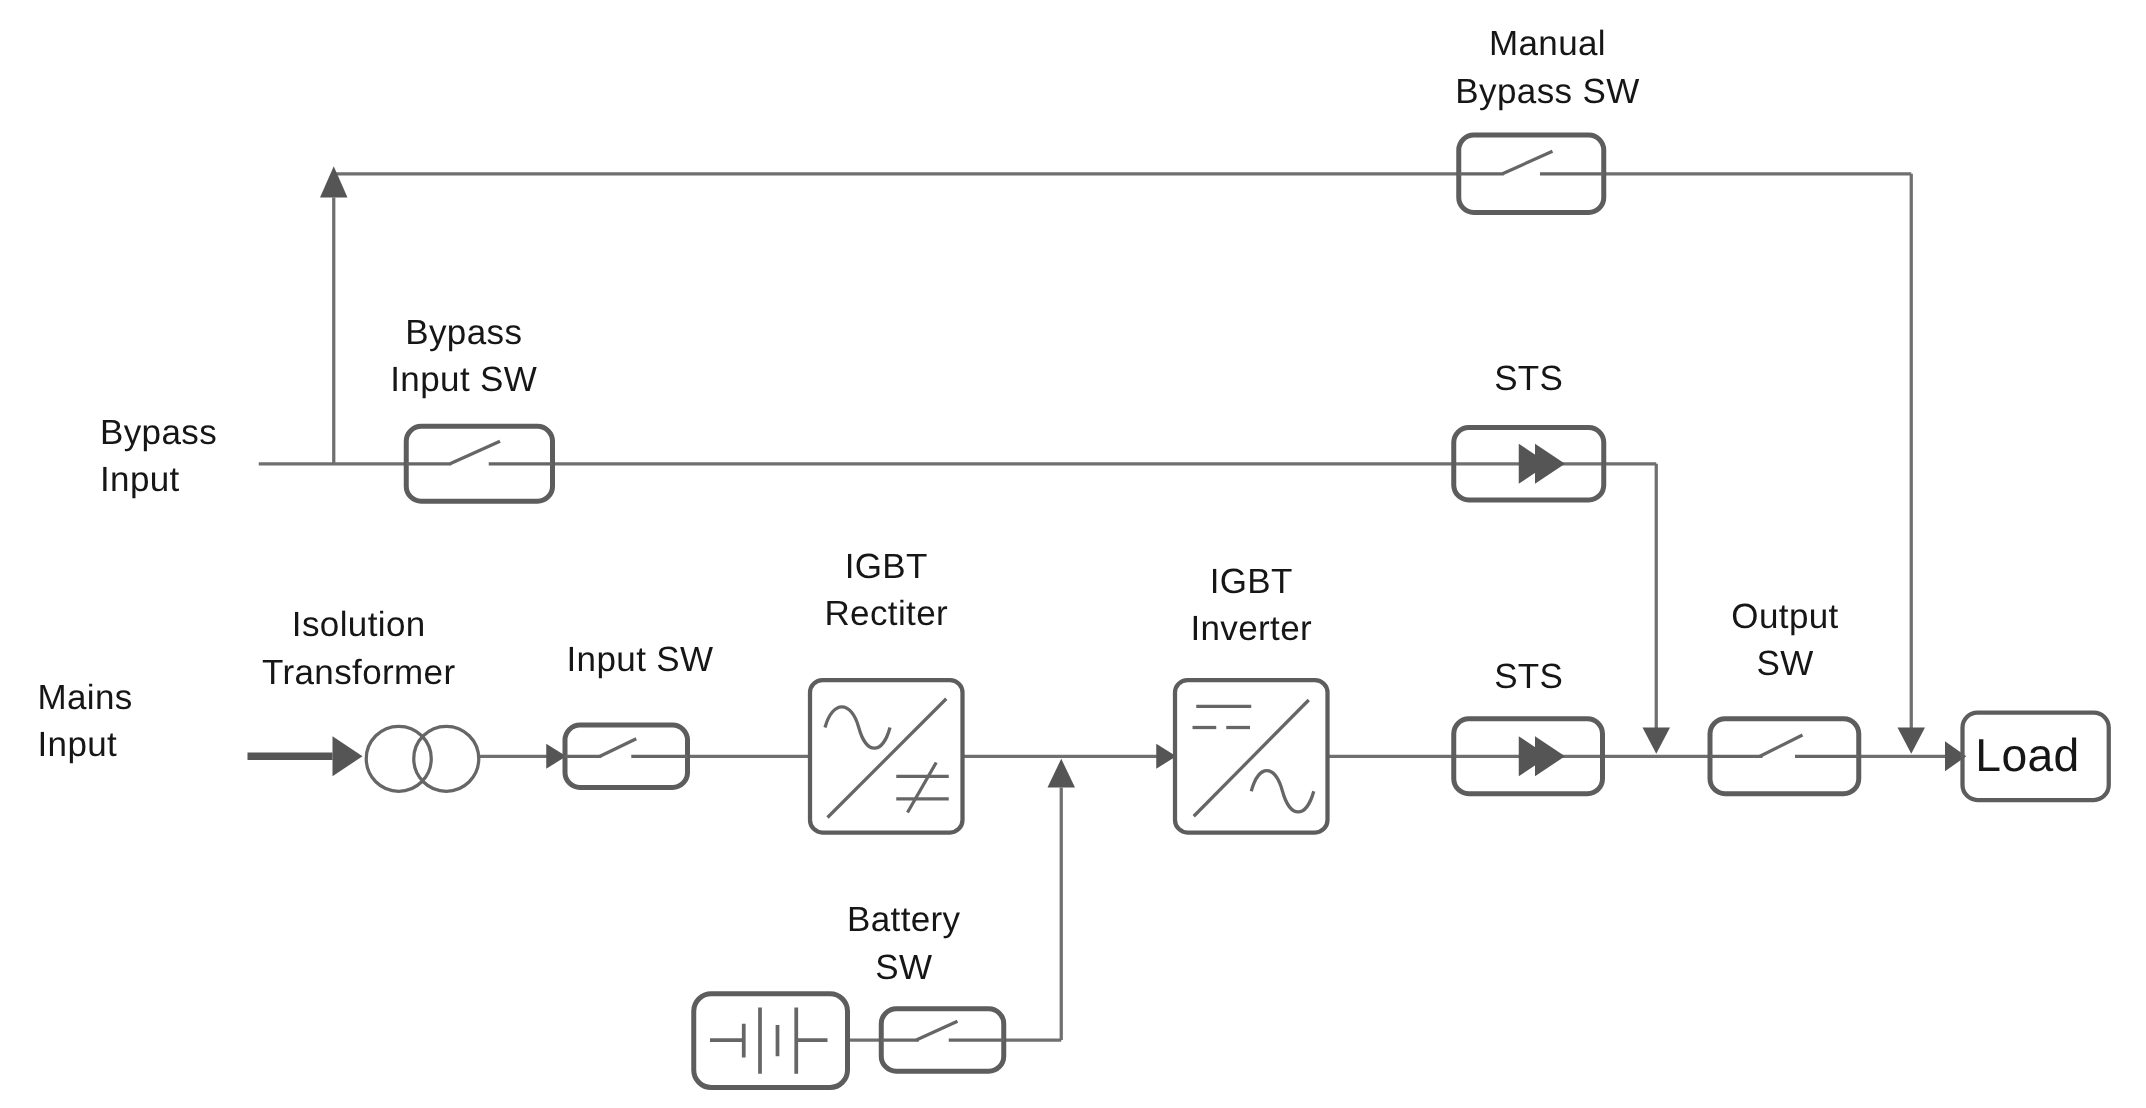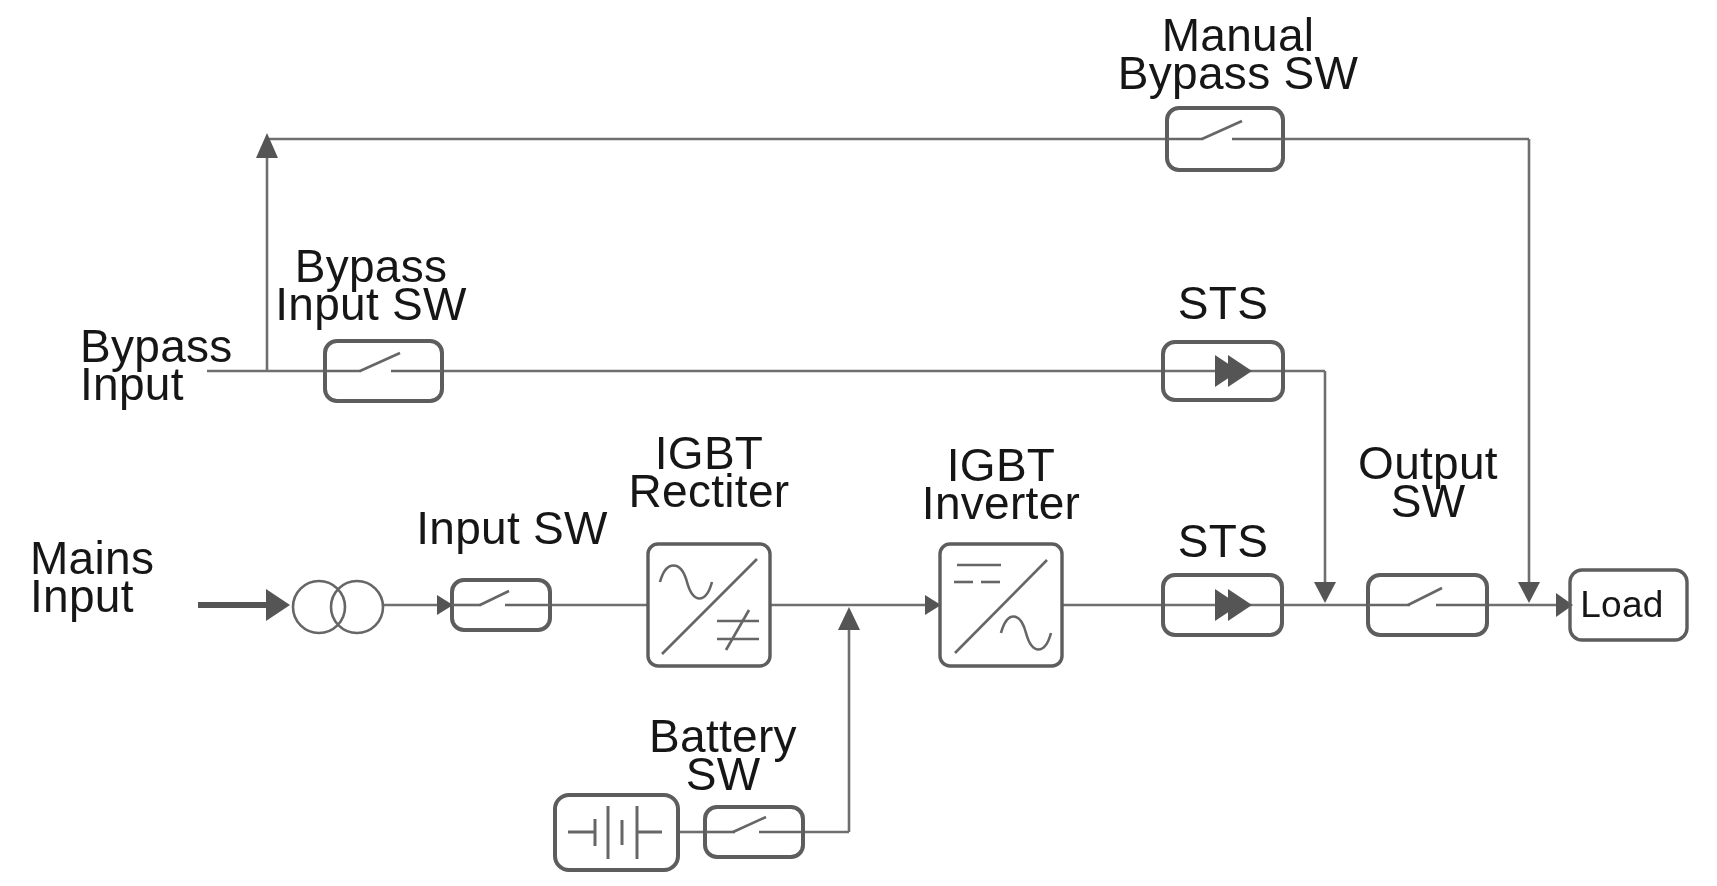--- a/index.html
+++ b/index.html
@@ -7,21 +7,21 @@
     position:relative;
     width:1717px;height:886px;
     background:var(--bg,#ffffff);
     font-family:"Liberation Sans",sans-serif;
     color:var(--text,#161616);
     overflow:hidden;
   }
   .canvas svg{position:absolute;left:0;top:0;}
   .lbl{
     position:absolute;
-    font-size:46px;
+    font-size:28px;
     line-height:38px;
     letter-spacing:.3px;
     text-align:center;
     transform:translateX(-50%);
     white-space:pre-line;
     color:var(--text,#161616);
   }
   .lbl.left{transform:none;text-align:left;}
   .load-lbl{
     position:absolute;
@@ -161,23 +161,25 @@
 Bypass SW</div>
   <div class="lbl" style="left:371px;top:247px">Bypass
 Input SW</div>
   <div class="lbl" style="left:1223px;top:284px">STS</div>
   <div class="lbl left" style="left:80px;top:327px">Bypass
 Input</div>
   <div class="lbl" style="left:709px;top:434px">IGBT
 Rectiter</div>
   <div class="lbl" style="left:1001px;top:446px">IGBT
 Inverter</div>
+  <div class="lbl" style="left:287px;top:481px">Isolution
+Transformer</div>
   <div class="lbl" style="left:512px;top:509px">Input SW</div>
   <div class="lbl" style="left:1223px;top:522px">STS</div>
-  <div class="lbl" style="left:1428px;top:444px">Output
+  <div class="lbl" style="left:1428px;top:474px">Output
 SW</div>
   <div class="lbl left" style="left:30px;top:539px">Mains
 Input</div>
   <div class="lbl" style="left:723px;top:717px">Battery
 SW</div>
   <div class="load-lbl">Load</div>
 
 </div>
 
 </body></html>

